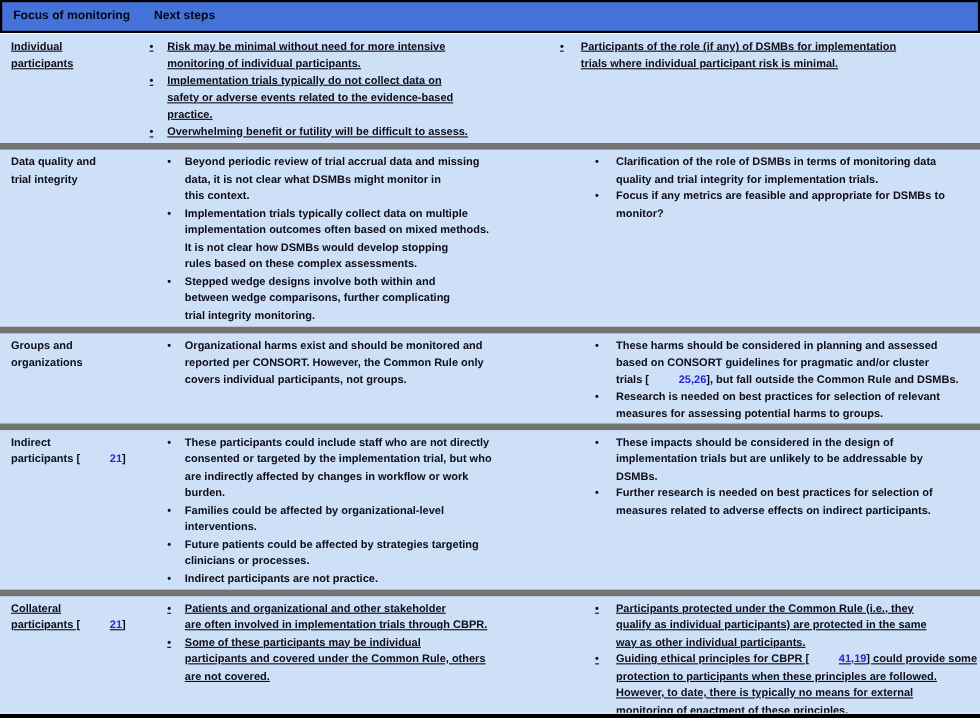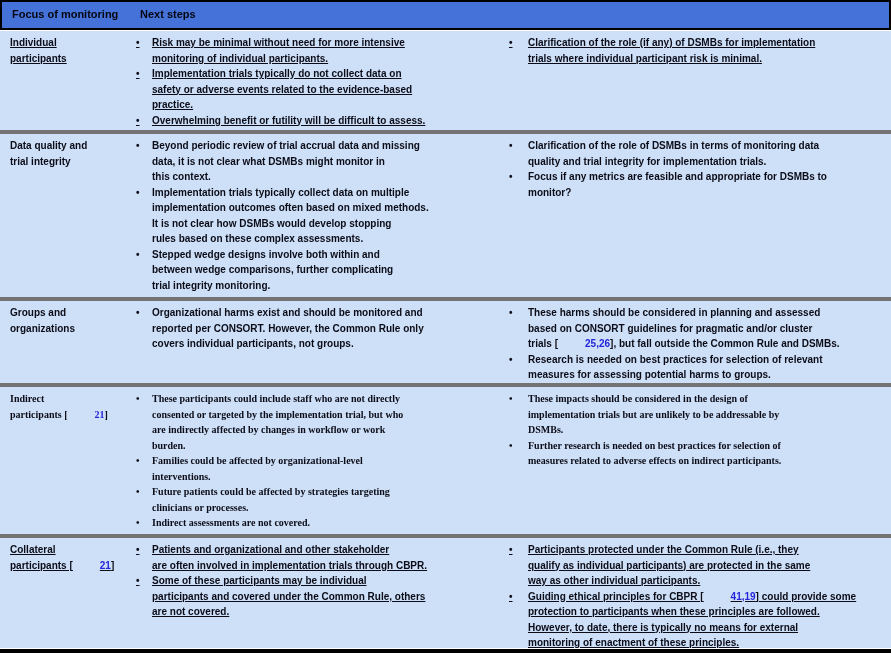--- a/index.html
+++ b/index.html
@@ -35,25 +35,25 @@
     white-space: nowrap;
   }
   .hcell.c1 { padding-left: 10px; }
   .hcell.c2 { padding-left: 5px; }
   .hcell.c3 { padding-left: 8px; }
   
   .row {
     background: #cee0f7;
     align-items: start;
   }
-  .row + .row { border-top: 4px solid #737373; }
+  .row + .row { border-top: 6px solid #737373; gap: 16px; }
   .r1 { min-height: 99px; text-decoration: underline; }
   .r2 { min-height: 167px; }
   .r3 { min-height: 86px; }
-  .r4 { min-height: 151px; font-family: Liberation Serif, serif; }
+  .r4 { min-height: 151px; }
   .r5 { min-height: 114px; text-decoration: underline; }
   .cell { padding-top: 4px; }
   .cell-focus {
     padding-left: 10px;
     padding-right: 4px;
     white-space: pre;
   }
   ul.blist {
     list-style: none;
     margin: 0;
@@ -122,21 +122,21 @@
           <li>
             <span class="blt">•</span>
             <span class="btxt">Overwhelming benefit or futility will be difficult to assess.</span>
           </li>
         </ul>
     </div>
     <div class="cell cell-next">
       <ul class="blist">
           <li>
             <span class="blt">•</span>
-            <span class="btxt">Clarification of the role (if any) of DSMBs for implementation
+            <span class="btxt">Participants of the role (if any) of DSMBs for implementation
 trials where individual participant risk is minimal.</span>
           </li>
         </ul>
     </div>
   </div>
 
   <div class="row grid3 r2">
     <div class="cell cell-focus">Data quality and
 trial integrity</div>
     <div class="cell cell-challenges">
@@ -225,21 +225,21 @@
             <span class="btxt">Families could be affected by organizational-level
 interventions.</span>
           </li>
           <li>
             <span class="blt">•</span>
             <span class="btxt">Future patients could be affected by strategies targeting
 clinicians or processes.</span>
           </li>
           <li>
             <span class="blt">•</span>
-            <span class="btxt">Indirect assessments are not covered.</span>
+            <span class="btxt">Indirect participants are not practice.</span>
           </li>
         </ul>
     </div>
     <div class="cell cell-next">
       <ul class="blist">
           <li>
             <span class="blt">•</span>
             <span class="btxt">These impacts should be considered in the design of
 implementation trials but are unlikely to be addressable by
 DSMBs.</span>

